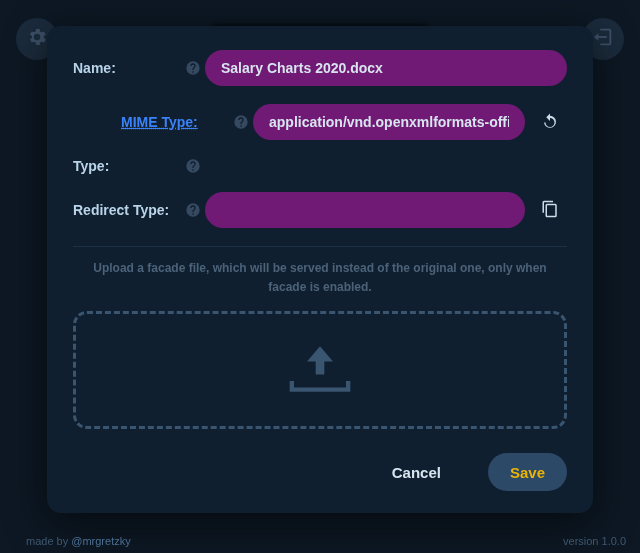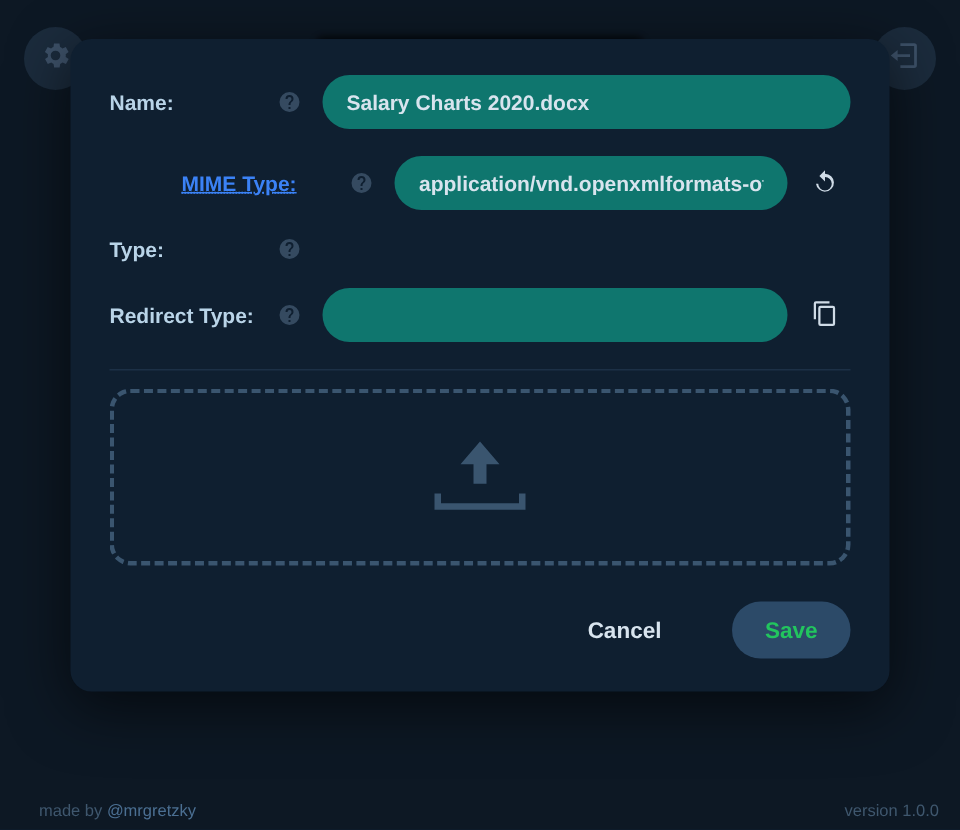--- a/index.html
+++ b/index.html
@@ -44,21 +44,21 @@
     top: 26px;
     border-radius: 14px;
     background: #0f1f30;
     box-shadow: 0 10px 40px rgba(0,0,0,0.6);
     padding: 24px 26px 22px 26px;
   }
   .field-row {
     display: flex;
     align-items: center;
     margin-bottom: 18px;
-    gap: 14px;
+    gap: 4px;
   }
   .label-box {
     width: 128px;
     display: flex;
     align-items: center;
     justify-content: space-between;
     font-size: 14px;
     font-weight: 700;
     color: #b9d4e8;
   }
@@ -71,21 +71,21 @@
   }
   .help svg { width: 16px; height: 16px; fill: currentColor; }
   .input-wrap {
     flex: 1;
     display: flex;
     gap: 8px;
     align-items: center;
   }
   .txt-input {
     flex: 1;
-    background: #0f766e;
+    background: #701a75;
     border: none;
     border-radius: 18px;
     height: 36px;
     padding: 0 16px;
     color: #d8e4ee;
     font-size: 14px;
     font-weight: 600;
     outline: none;
   }
   .txt-input::placeholder { color: #556d84; }
@@ -130,21 +130,21 @@
   .btn {
     border: none;
     border-radius: 20px;
     height: 38px;
     padding: 0 22px;
     font-size: 15px;
     font-weight: 700;
     cursor: pointer;
   }
   .btn.secondary { background: transparent; color: #d8e4ee; }
-  .btn.primary { background: #2c4a68; color: #22c55e; }
+  .btn.primary { background: #2c4a68; color: #eab308; }
   .footer {
     position: absolute;
     left: 12px; right: 0; bottom: 0;
     height: 24px;
     display: flex;
     align-items: center;
     justify-content: space-between;
     padding: 0 14px;
     font-size: 11px;
     color: #3f576e;
@@ -236,20 +236,21 @@
           <svg viewBox="0 0 24 24">
               <path d="M16 1H4a2 2 0 0 0-2 2v14h2V3h12V1zm3 4H8a2 2 0 0 0-2 2v14a2 2 0 0 0 2 2h11a2 2 0 0 0 2-2V7a2 2 0 0 0-2-2zm0 16H8V7h11v14z"></path>
             </svg>
         </span>
       </button>
     </div>
   </div>
 
   <hr class="divider">
 
+  <div class="help-text">Upload a facade file, which will be served instead of the original one, only when facade is enabled.</div>
 
   <div class="dropzone">
     <span>
       <svg viewBox="0 0 64 48">
           <path d="M32 4l-12 14h8v12h8V18h8L32 4zM8 36v6h48v-6h4v10H4V36h4z"></path>
         </svg>
     </span>
   </div>
 
   <div class="btn-row">

